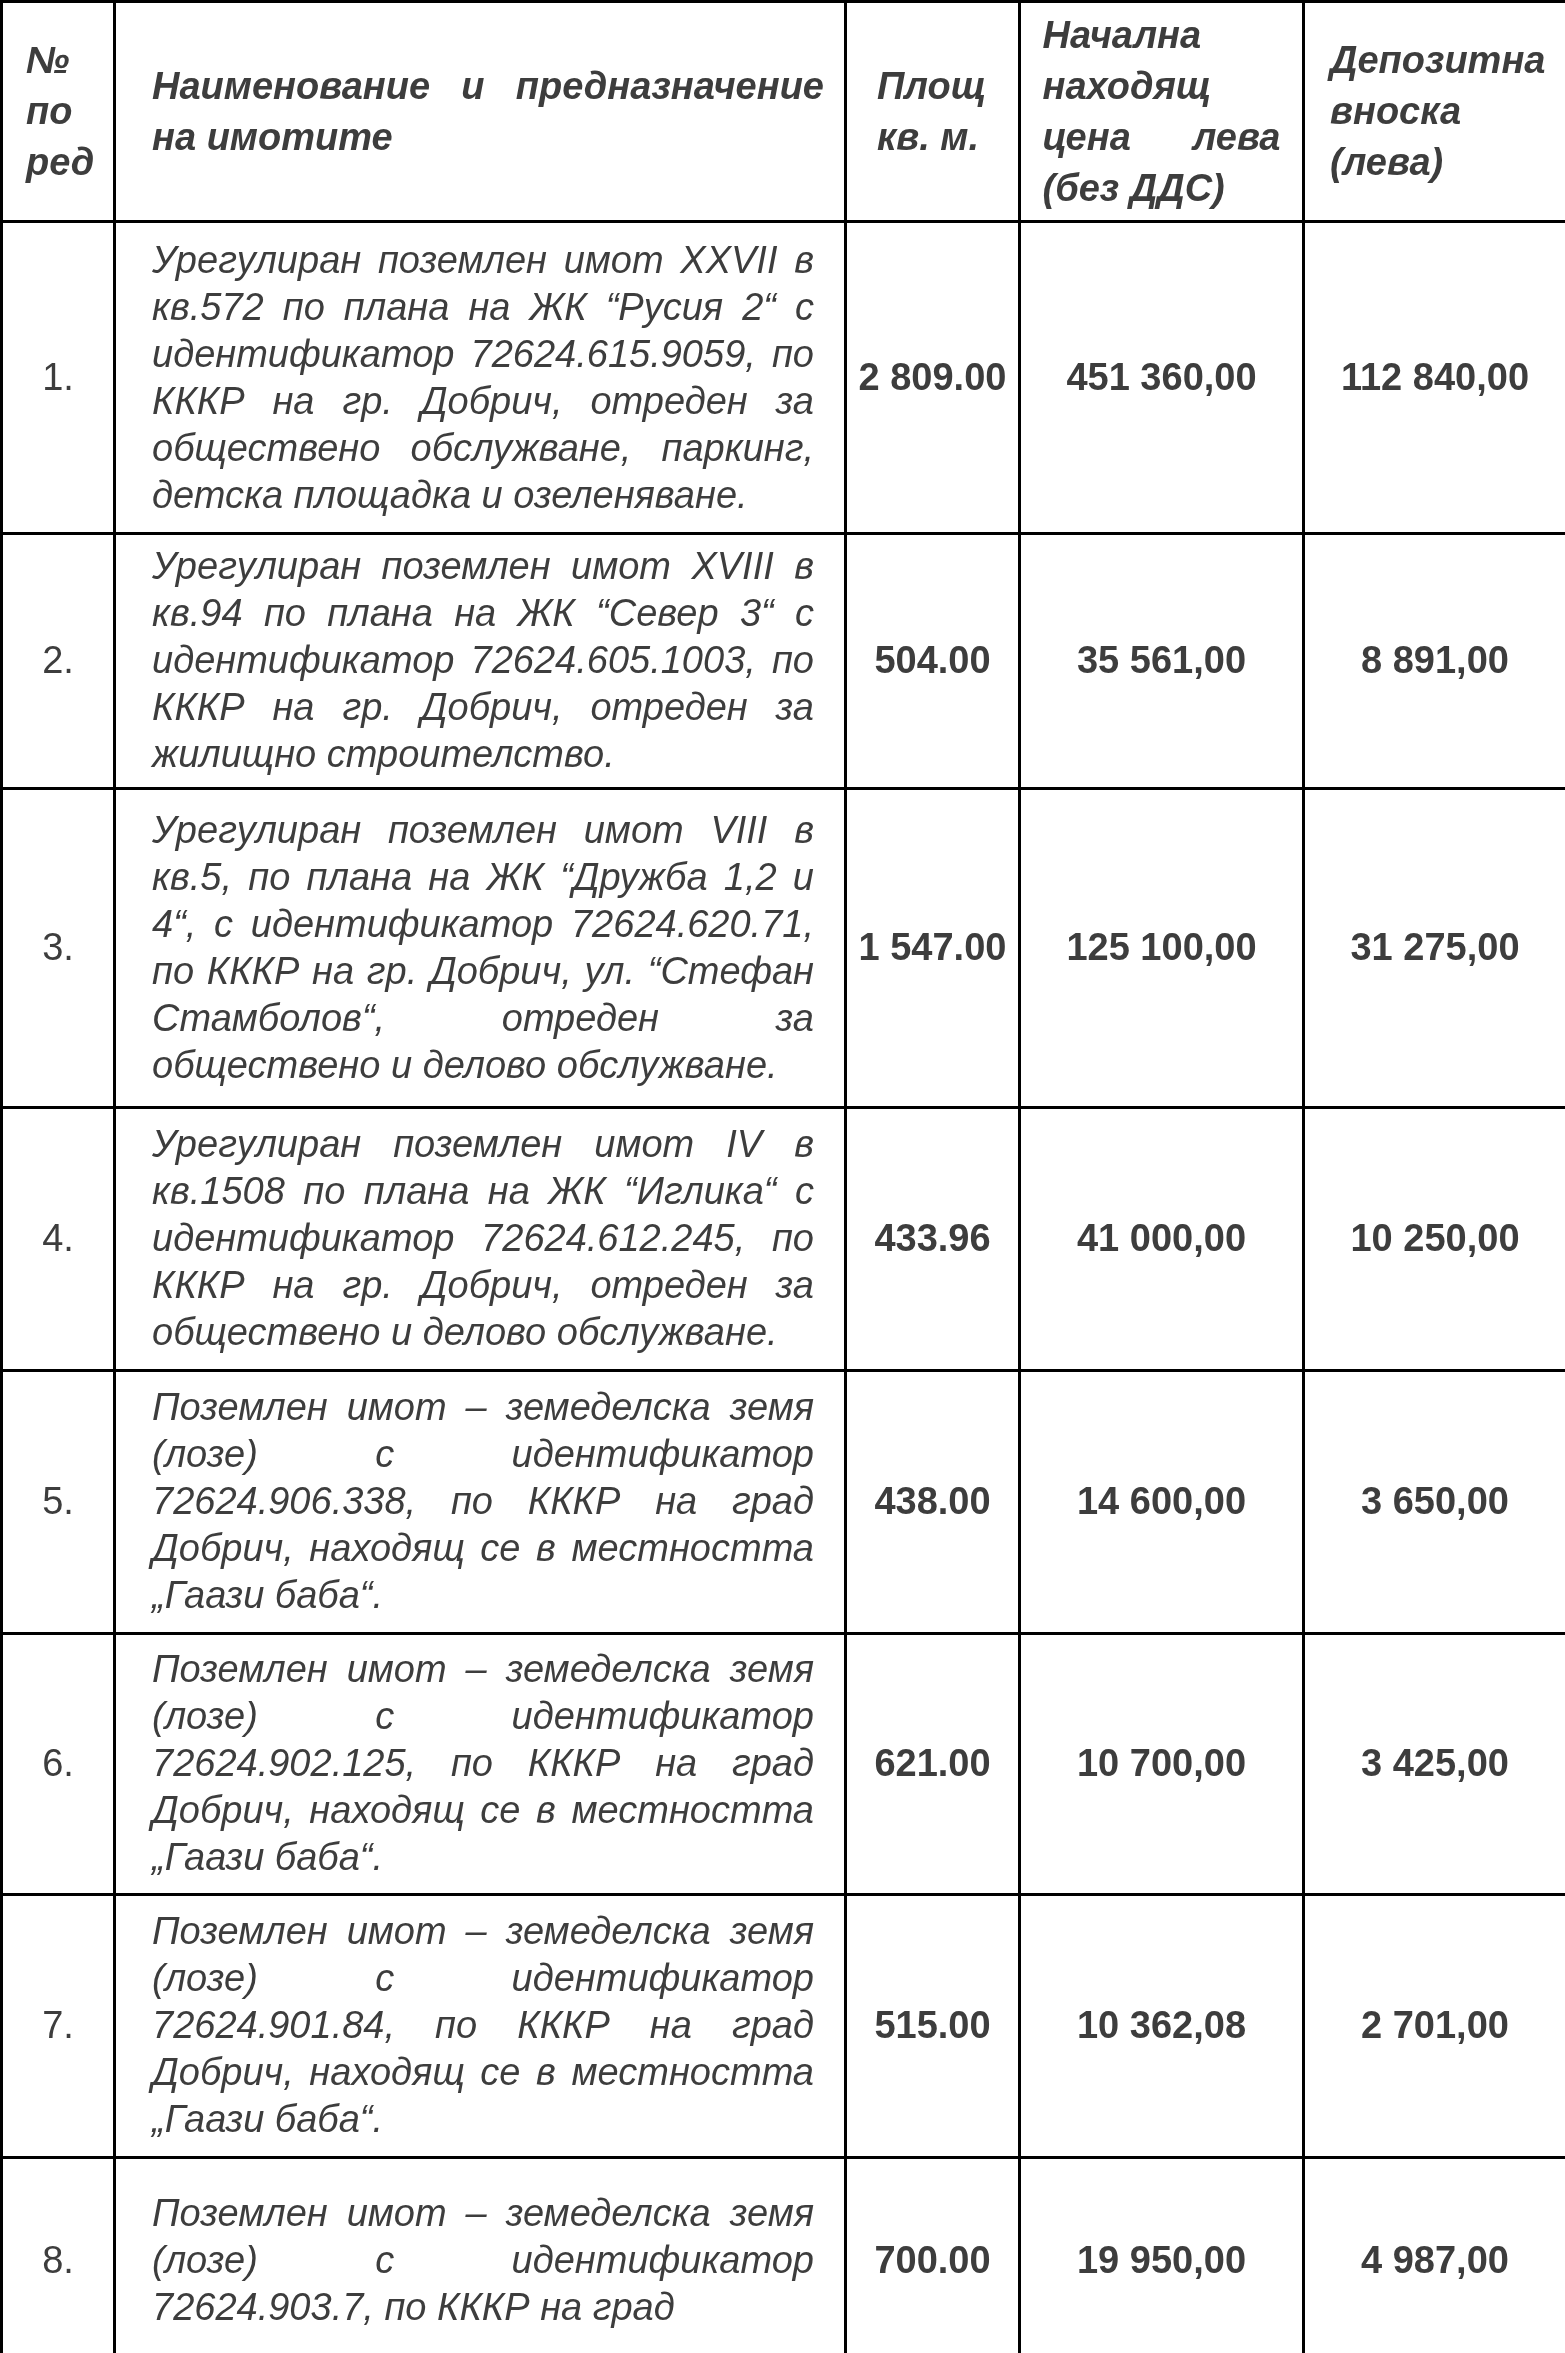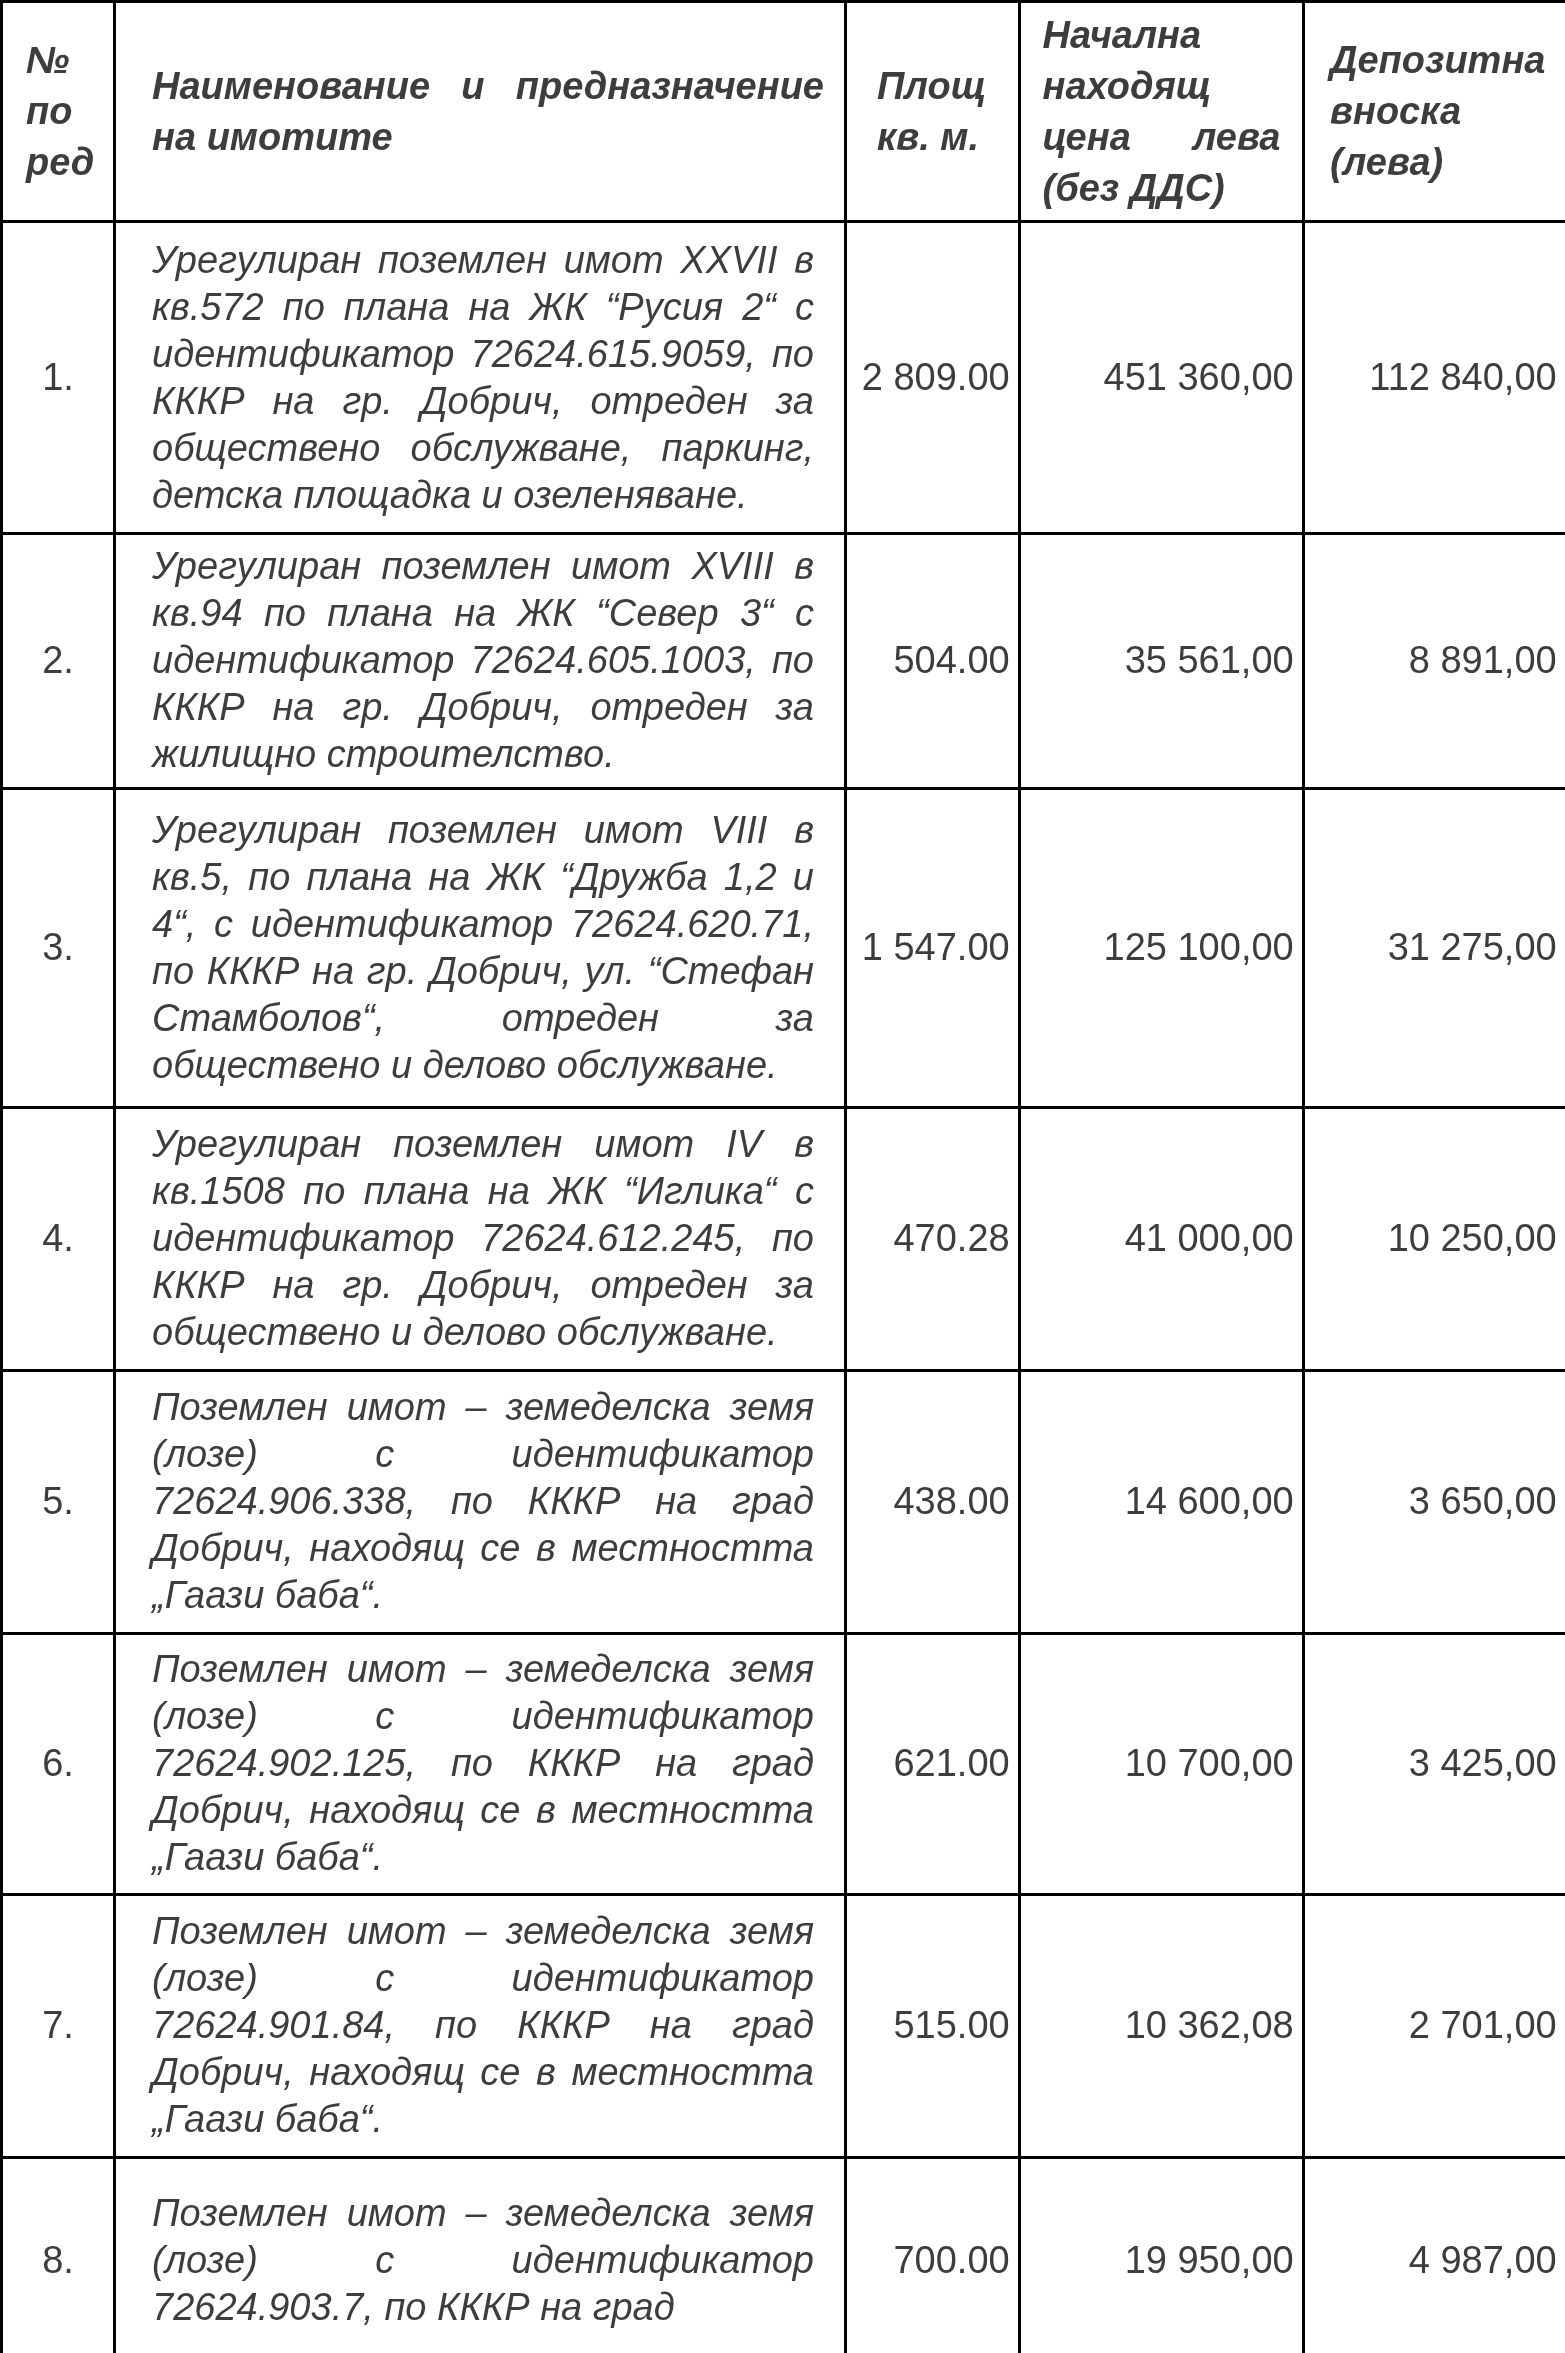--- a/index.html
+++ b/index.html
@@ -57,23 +57,24 @@
     text-align: center;
     line-height: 47px;
   }
   td.name {
     text-align: justify;
     line-height: 47px;
     padding: 8.3px 30px 8.3px 36px;
     font-style: italic;
   }
   td.val {
-    text-align: right;
+    text-align: center;
     line-height: 47px;
     padding: 6.6px 8.3px;
+    font-weight: bold;
   }
 </style>
 </head>
 <body>
 
 <table class="props">
   <colgroup>
     <col class="c-num">
     <col class="c-name">
     <col class="c-area">
@@ -107,21 +108,21 @@
     <tr>
       <td class="num">3.</td>
       <td class="name">Урегулиран поземлен имот VIII в кв.5, по плана на ЖК “Дружба 1,2 и 4“, с идентификатор 72624.620.71, по КККР на гр. Добрич, ул. “Стефан Стамболов“, отреден за обществено и делово обслужване.</td>
       <td class="val">1 547.00</td>
       <td class="val">125 100,00</td>
       <td class="val">31 275,00</td>
     </tr>
     <tr>
       <td class="num">4.</td>
       <td class="name">Урегулиран поземлен имот IV в кв.1508 по плана на ЖК “Иглика“ с идентификатор 72624.612.245, по КККР на гр. Добрич, отреден за обществено и делово обслужване.</td>
-      <td class="val">470.28</td>
+      <td class="val">433.96</td>
       <td class="val">41 000,00</td>
       <td class="val">10 250,00</td>
     </tr>
     <tr>
       <td class="num">5.</td>
       <td class="name">Поземлен имот – земеделска земя (лозе) с идентификатор 72624.906.338, по КККР на град Добрич, находящ се в местността „Гаази баба“.</td>
       <td class="val">438.00</td>
       <td class="val">14 600,00</td>
       <td class="val">3 650,00</td>
     </tr>

